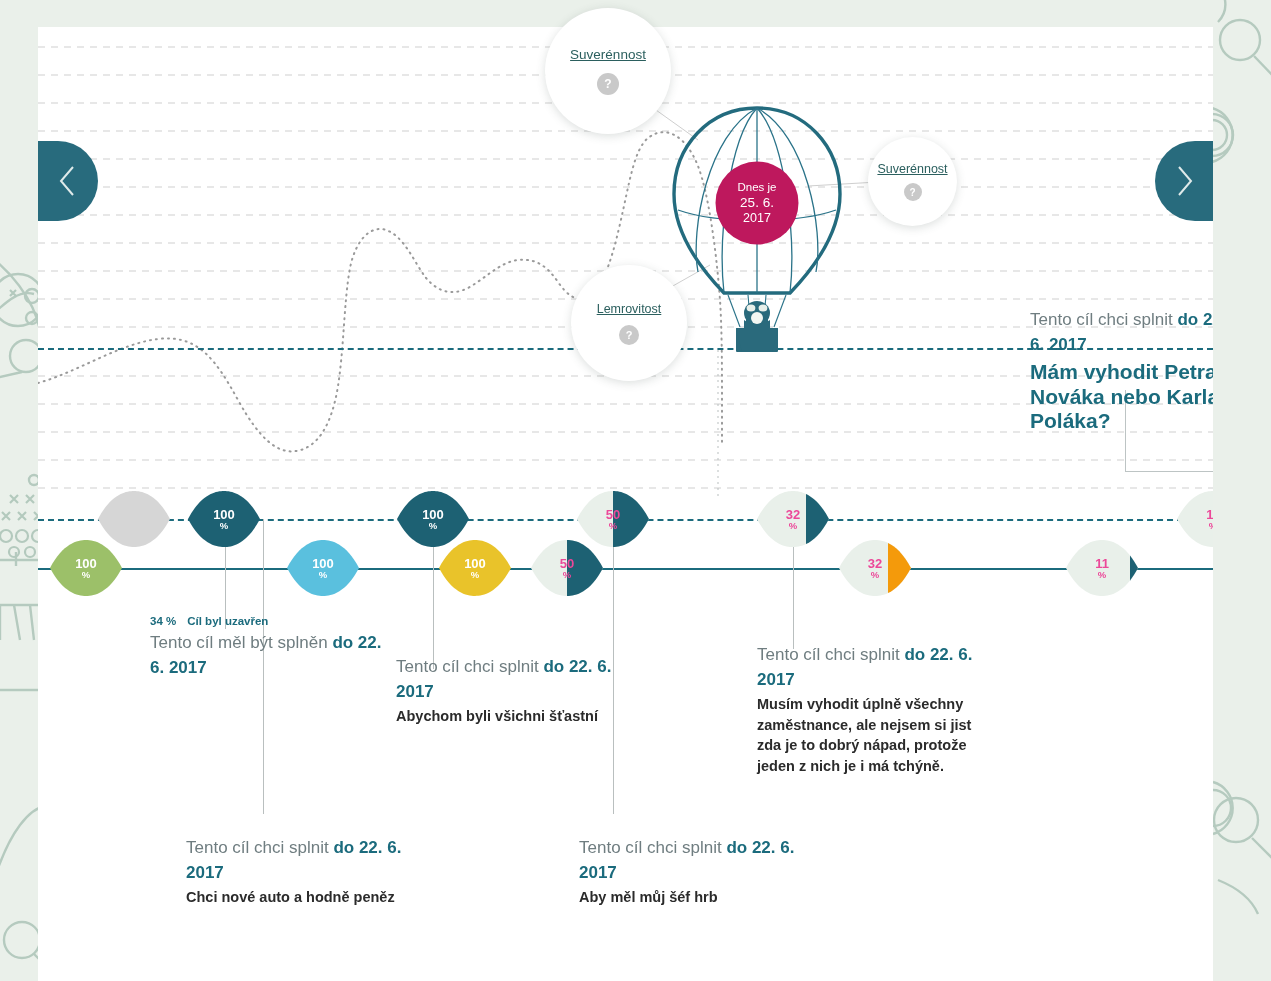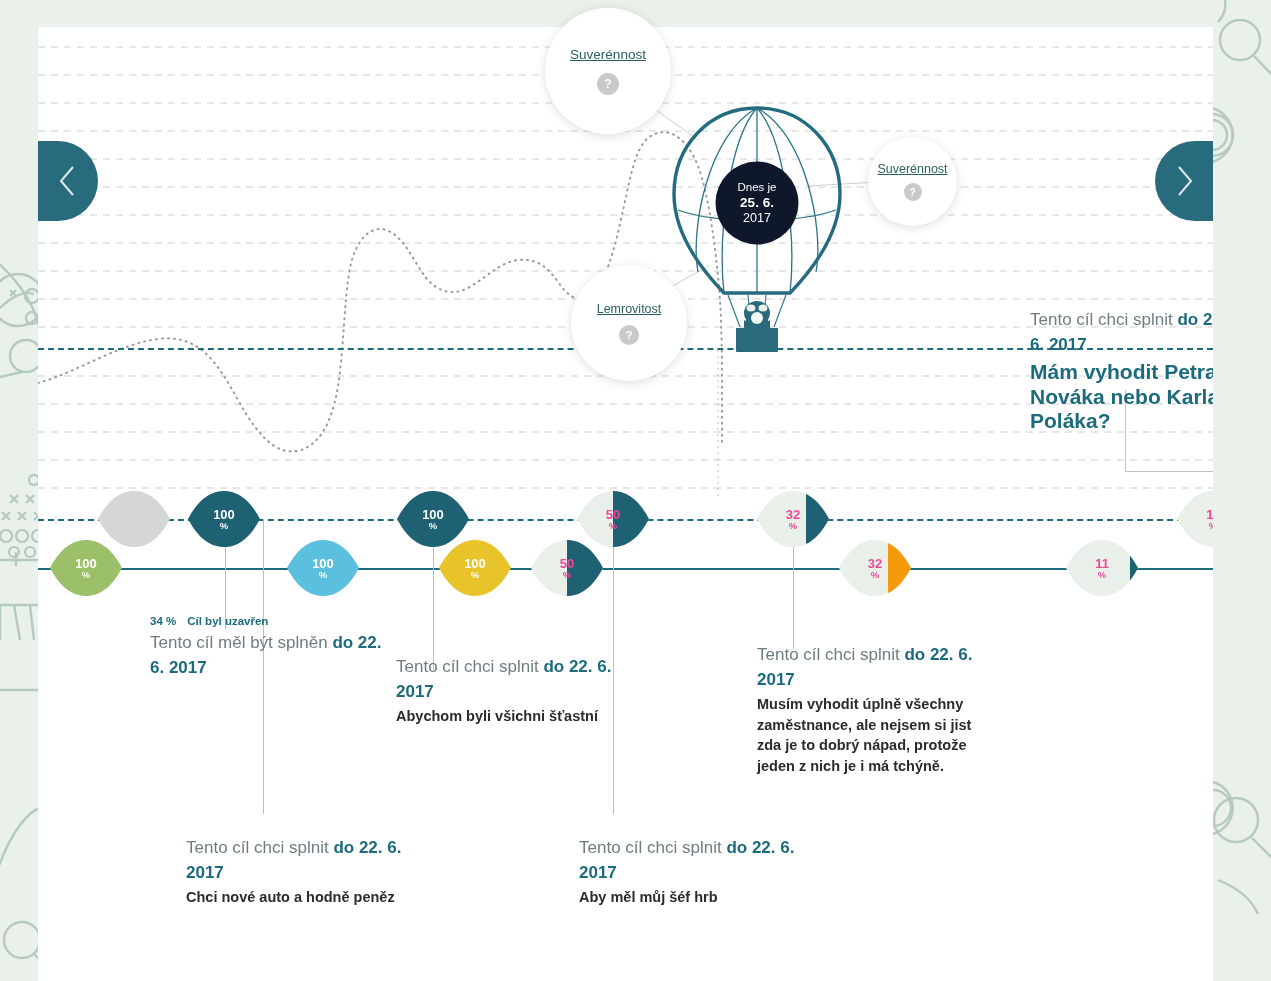--- a/index.html
+++ b/index.html
@@ -69,26 +69,26 @@
   #bubble-1 .blabel { font-size:12.5px; }
   #bubble-1 .qmark { margin-top:7px; width:18px; height:18px; font-size:10px; }
   #bubble-2 { left:533px; top:265px; width:116px; height:116px; }
   #bubble-2 .blabel { font-size:12.5px; }
   #bubble-2 .qmark { margin-top:9px; width:20px; height:20px; font-size:11px; }
 
   
   .balloon { position:absolute; left:630px; top:100px; width:178px; height:255px; z-index:18; }
   .balloon .today {
     position:absolute; left:50%; top:103px; transform:translate(-50%,-50%);
-    width:83px; height:83px; border-radius:50%; background:#0f172a; color:#fff;
+    width:83px; height:83px; border-radius:50%; background:#be185d; color:#fff;
     display:flex; flex-direction:column; align-items:center; justify-content:center;
     line-height:1.26; text-align:center;
   }
   .today .t1 { font-size:11.5px; }
-  .today .t2 { font-size:13.5px; font-weight:bold; }
+  .today .t2 { font-size:13.5px; font-weight:normal; }
   .today .t3 { font-size:12.5px; }
 
   
   .detail-right { position:absolute; left:992px; top:308px; width:215px; z-index:22; }
   .meta { font-size:17px; color:#6f7d80; line-height:1.45; }
   .meta b { color:#1b6b7d; font-weight:bold; }
   .detail-right .title {
     margin-top:3px; font-size:21px; line-height:1.16; font-weight:bold; color:#1b6b7d;
   }
   .detail-box {

